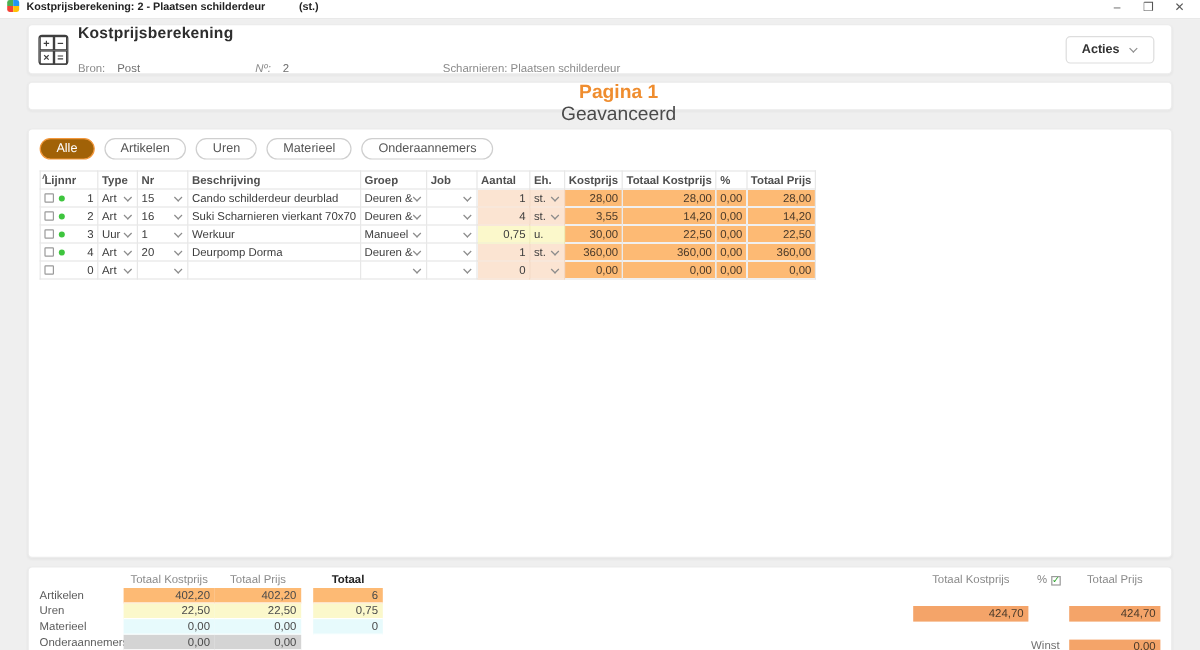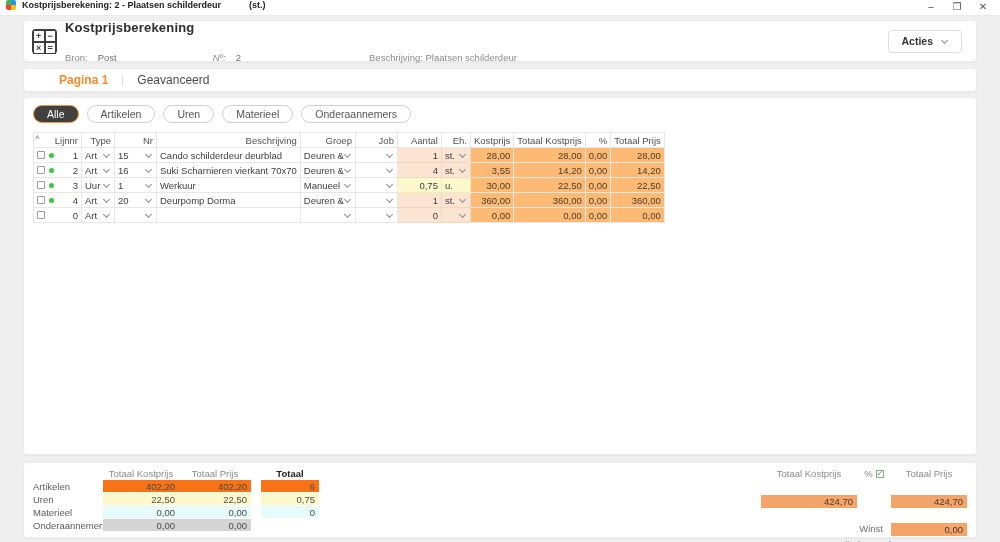--- a/index.html
+++ b/index.html
@@ -27,36 +27,36 @@
   .calc-icon { width:25px; height:25px; border:1.6px solid #3f3f3f; border-radius:3px; display:grid; grid-template-columns:1fr 1fr; grid-template-rows:1fr 1fr; margin-right:8px; }
   .calc-icon b { font-size:9px; font-weight:bold; color:#3f3f3f; display:flex; align-items:center; justify-content:center; border:0.6px solid #3f3f3f; }
   .header-text { flex:1; }
   .page-title { font-size:13px; font-weight:bold; color:#2e2e2e; letter-spacing:.2px; }
   .meta-row { font-size:9.5px; color:#8a8a8a; margin-top:17px; display:flex; align-items:baseline; }
   .meta-row .v { color:#6f6f6f; margin-left:10px; }
   .meta-nr { margin-left:96px;font-style:italic; }
   .meta-besch { margin-left:128px; }
   .acties-btn { background:#fff; border:1px solid #ddd; border-radius:4px; height:23px; padding:0 12px; font-family:inherit; font-size:10.5px; font-weight:bold; color:#333; display:flex; align-items:center; gap:8px; cursor:pointer;text-align:right; }
 
-  .tabs-card { height:24px; margin-bottom:5px; display:flex; align-items:center; padding-left:31px; font-size:12px; }
+  .tabs-card { height:24px; margin-bottom:15px; display:flex; align-items:center; padding-left:31px; font-size:16px;flex-direction:column; }
   .tab { cursor:pointer; padding:0 4px; }
   .tab.active { color:#ef8d2f; font-weight:bold; }
   .tab.inactive { color:#4b4b4b; }
   .tab-sep { width:1px; height:11px; background:#dcdcdc; margin:0 10px; }
 
   .main-card { height:358px; margin-bottom:7px; padding:7px 9px; }
   .chips { display:flex; gap:8px; margin-bottom:9px; }
   .chip { height:18px; border-radius:11px; padding:0 13px; font-size:10.5px; display:flex; align-items:center; cursor:pointer; }
-  .chip.active { background:#404040; color:#fff; border:1px solid #f2973b; }
+  .chip.active { background:#a16207; color:#fff; border:1px solid #f2973b; }
   .chip.plain { background:#fff; color:#555; border:1px solid #cfcfcf; }
 
   
   table.lines { border-collapse:collapse; table-layout:fixed; font-size:9.5px; }
   table.lines th, table.lines td { border:1px solid #e7e7e7; height:15px; padding:0 3px; overflow:hidden; white-space:nowrap; }
-  table.lines th { font-weight:normal; color:#4f4f4f; text-align:right; position:relative; }
+  table.lines th { font-weight:bold; color:#4f4f4f; text-align:left; position:relative; }
   th.sorted::before { content:"˄"; position:absolute; left:1px; top:0; font-size:8px; color:#666; }
   td.cell-l { text-align:left; }
   .selcell { display:flex; align-items:center; gap:4px; }
   .cbx { width:8px; height:8px; border:1px solid #9a9a9a; border-radius:1px; background:#fff; flex:0 0 auto; }
   .dot { width:5px; height:5px; border-radius:50%; background:#3ec53e; flex:0 0 auto; }
   .dot.off { visibility:hidden; }
   .lnum { flex:1; text-align:right; }
   .ddcell { display:flex; align-items:center; justify-content:space-between; }
   .chev { width:8px; height:8px; position:relative; flex:0 0 auto; }
   .chev::before { content:""; position:absolute; left:1px; top:1px; width:4px; height:4px; border:solid #8c8c8c; border-width:0 1.1px 1.1px 0; transform:rotate(45deg); }
@@ -67,21 +67,21 @@
 
   
   .footer-card { height:76px; display:flex; padding:4px 9px; }
   .sum-left { font-size:9.5px; }
   .sum-grid { display:grid; grid-template-columns:70px 76px 72px 10px 58px; }
   .sum-grid > div { height:13px; line-height:13px; }
   .sh { color:#8a8a8a; text-align:center; }
   .sh.bold { color:#222; font-weight:bold; }
   .slabel { color:#5a5a5a; }
   .sval { text-align:right; padding-right:4px; color:#4a4a4a; border-bottom:1px solid #fff; }
-  .k-art { background:#f97316; } .k-uur { background:#fbf8cb; } .k-mat { background:#e7fafc; } .k-sub { background:#d4d4d4; }
+  .k-art { background:#fdba74; } .k-uur { background:#fbf8cb; } .k-mat { background:#e7fafc; } .k-sub { background:#d4d4d4; }
 
   .sum-right { margin-left:auto; width:206px; font-size:9.5px; }
   .sr-head { display:flex; align-items:center; height:13px; }
   .sr-head .h1 { width:96px; text-align:center; color:#8a8a8a; }
   .sr-head .hp { width:34px; text-align:center; color:#8a8a8a; display:flex; align-items:center; justify-content:center; gap:3px; }
   .sr-head .h2 { width:76px; text-align:center; color:#8a8a8a; }
   .gcbx { width:8px; height:8px; border:1px solid #9a9a9a; background:#fff; position:relative; }
   .gcbx::before { content:"✓"; position:absolute; left:0; top:-2px; font-size:8px; color:#2ea52e; }
   .sr-row { display:flex; align-items:flex-start; height:13px; margin-top:15px; }
   .ocell { background:#f4a469; text-align:right; padding-right:4px; color:#4a3a2a; height:13px; line-height:13px; }
@@ -122,21 +122,21 @@
           <b>×</b>
           <b>=</b>
       </div>
       <div class="header-text">
         <div class="page-title">Kostprijsberekening</div>
         <div class="meta-row">
           <span>Bron:</span>
           <span class="v">Post</span>
           <span class="meta-nr">Nº:</span>
           <span class="v">2</span>
-          <span class="meta-besch">Beschrijving: Plaatsen schilderdeur</span>
+          <span class="meta-besch">Scharnieren: Plaatsen schilderdeur</span>
         </div>
       </div>
       <button class="acties-btn">
         <span>Acties</span>
         <span class="chev"></span>
       </button>
     </div>
 
     <div class="card tabs-card">
       <span class="tab active">Pagina 1</span>

